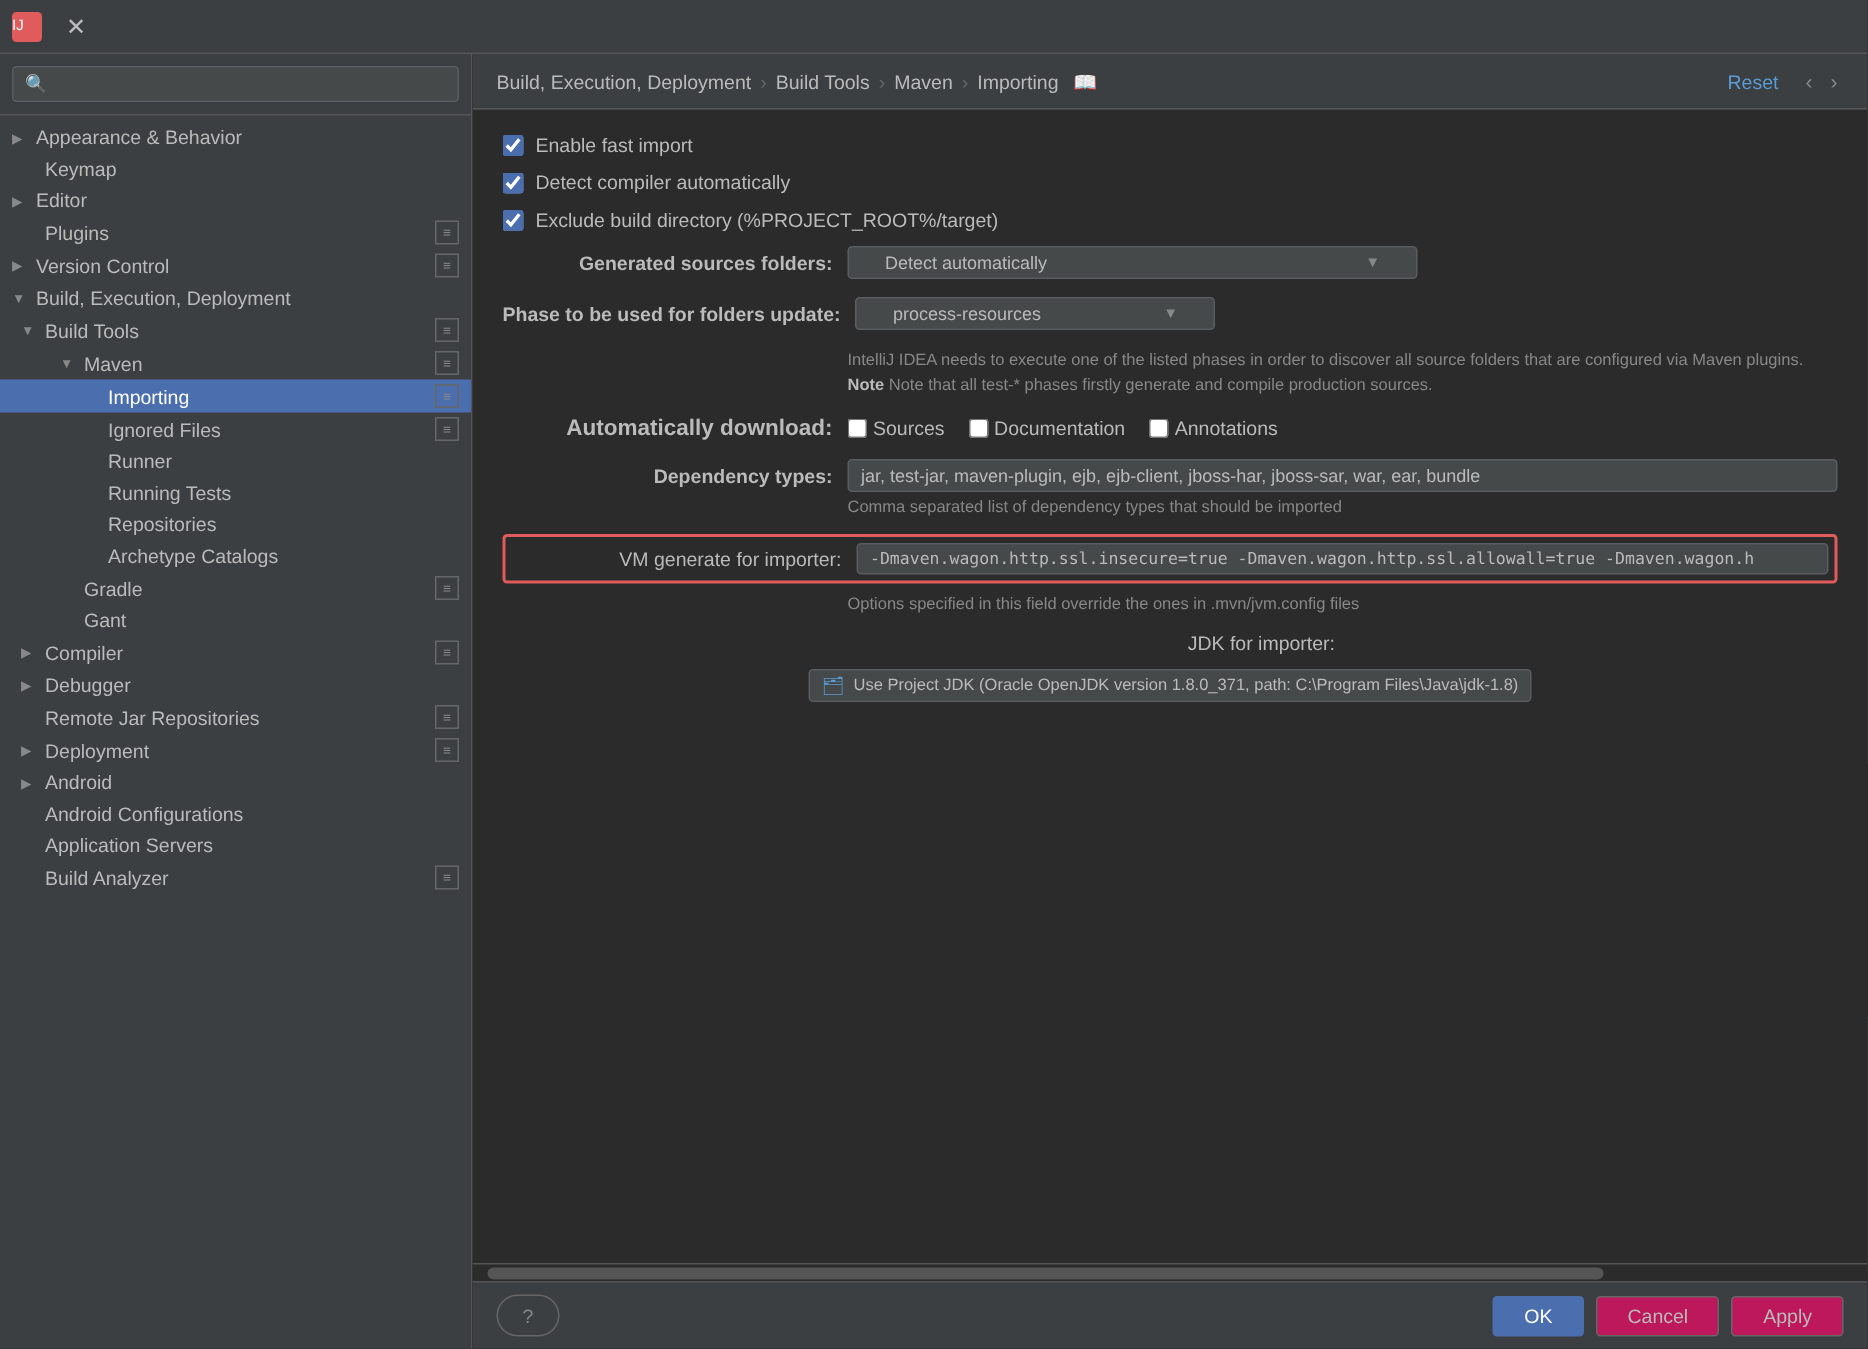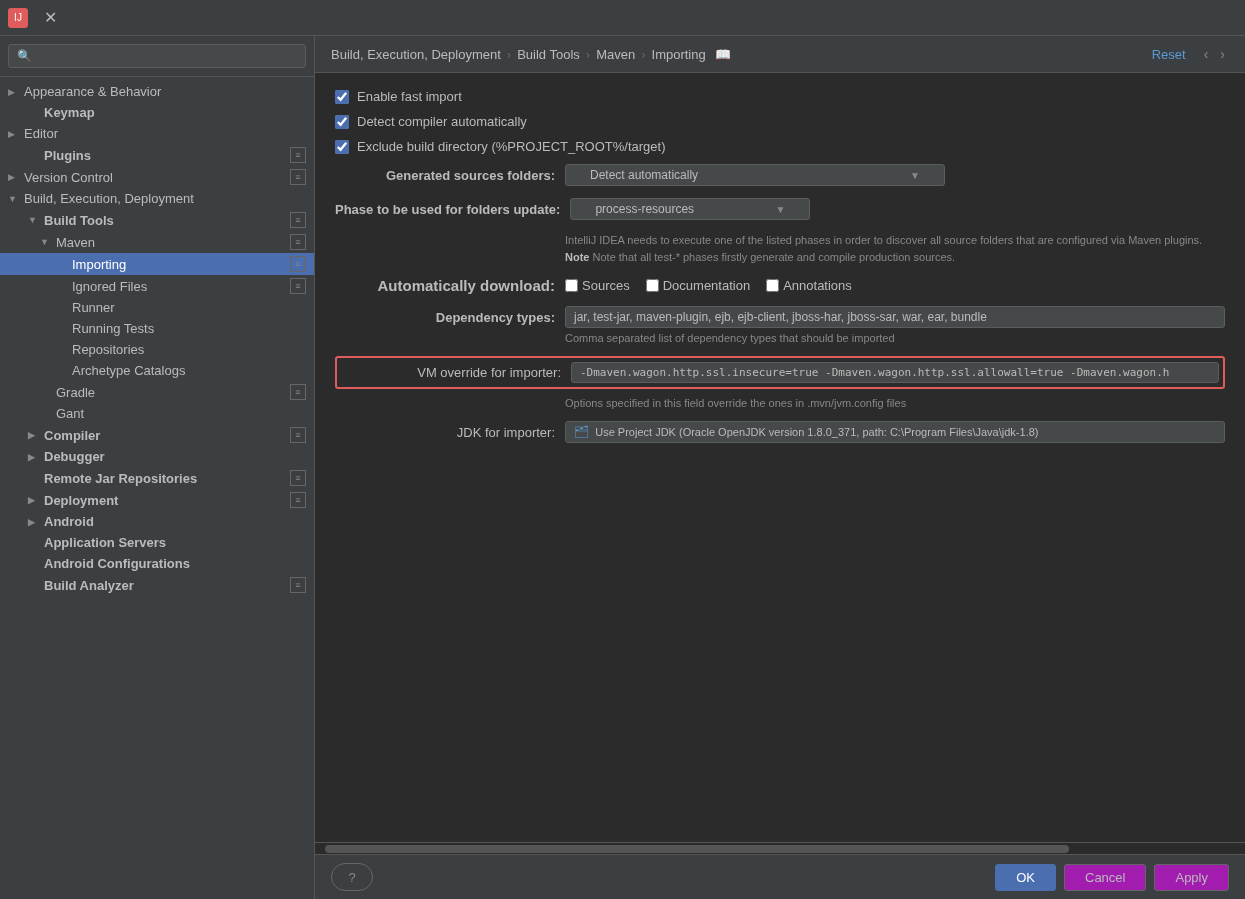--- a/index.html
+++ b/index.html
@@ -1,41 +1,41 @@
 <!DOCTYPE html>
 <html><head>
   <meta charset="utf-8">
   <style>
     * { box-sizing: border-box; margin: 0; padding: 0; }
     body { font-family: 'Segoe UI', Arial, sans-serif; font-size: 13px; background: #3c3f41; color: #bbbbbb; width: 1245px; height: 899px; overflow: hidden; }
 
     .window { width: 1245px; height: 899px; display: flex; flex-direction: column; background: #3c3f41; }
 
     .titlebar { background: #3c3f41; display: flex; align-items: center; padding: 0 8px; height: 36px; border-bottom: 1px solid #555; }
-    .titlebar-icon { width: 20px; height: 20px; background: #e05c5c; border-radius: 3px; margin-right: 8px; display: flex; align-items: center; justify-content: center; font-size: 10px; color: white; }
+    .titlebar-icon { width: 20px; height: 20px; background: #e05c5c; border-radius: 3px; margin-right: 8px; display: flex; align-items: center; justify-content: flex-start; font-size: 10px; color: white; }
     .titlebar-title { color: #bbbbbb; font-size: 13px; flex: 1; }
     .titlebar-close { color: #bbbbbb; cursor: pointer; font-size: 16px; padding: 4px 8px; }
 
     .content { display: flex; flex: 1; overflow: hidden; }
 
     
     .sidebar { width: 315px; background: #3c3f41; border-right: 1px solid #555; display: flex; flex-direction: column; overflow: hidden; }
     .search-box { padding: 8px; border-bottom: 1px solid #555; }
     .search-input { width: 100%; background: #45494a; border: 1px solid #5a5d5f; color: #bbbbbb; padding: 4px 8px; border-radius: 3px; font-size: 12px; outline: none; }
     .search-input::placeholder { color: #777; }
 
     .sidebar-tree { flex: 1; overflow-y: auto; padding: 4px 0; }
     .tree-item { display: flex; align-items: center; padding: 3px 8px; cursor: pointer; user-select: none; }
     .tree-item.selected { background: #4b6eaf; color: #ffffff; }
 
     .tree-item .expand-icon { width: 16px; font-size: 9px; color: #888; flex-shrink: 0; }
     .tree-item .item-label { flex: 1; }
     .tree-item .item-badge { width: 16px; height: 16px; border: 1px solid #666; display: flex; align-items: center; justify-content: center; font-size: 9px; color: #888; flex-shrink: 0; margin-left: 4px; }
 
-    .indent-1 { padding-left: 28px; font-weight: bold; }
+    .indent-1 { padding-left: 14px; }
     .indent-2 { padding-left: 40px; }
     .indent-3 { padding-left: 56px; }
 
     
     .main { flex: 1; display: flex; flex-direction: column; background: #2b2b2b; overflow: hidden; }
 
     .breadcrumb { display: flex; align-items: center; padding: 8px 16px; border-bottom: 1px solid #555; background: #3c3f41; gap: 6px; }
     .breadcrumb-item { color: #bbbbbb; font-size: 13px; }
     .breadcrumb-sep { color: #666; }
     .breadcrumb-current { color: #bbbbbb; }
@@ -63,34 +63,34 @@
     .auto-download-label { color: #bbbbbb; font-size: 15px; min-width: 220px; text-align: right; }
     .auto-download-checks { display: flex; align-items: center; gap: 16px; }
     .auto-download-check { display: flex; align-items: center; gap: 4px; cursor: pointer; }
     .auto-download-check input { width: 13px; height: 13px; cursor: pointer; }
 
     .text-input { background: #45494a; border: 1px solid #5a5d5f; color: #bbbbbb; padding: 3px 8px; border-radius: 3px; font-size: 12px; flex: 1; outline: none; font-family: monospace; }
 
     .vm-options-row { display: flex; align-items: center; gap: 10px; border: 2px solid #e05c5c; border-radius: 3px; padding: 4px; margin-bottom: 8px; background: #2b2b2b; }
     .vm-options-label { color: #bbbbbb; font-size: 13px; min-width: 220px; text-align: right; flex-shrink: 0; padding: 2px 0; }
 
-    .jdk-row { display: flex; align-items: center; gap: 10px; margin-bottom: 12px; }
+    .jdk-row { display: flex; align-items: center; gap: 10px; margin-bottom: 12px; flex-direction: column; }
     .jdk-label { color: #bbbbbb; font-size: 13px; min-width: 220px; text-align: right; flex-shrink: 0; }
     .jdk-selector { background: #45494a; border: 1px solid #5a5d5f; color: #bbbbbb; padding: 3px 8px; border-radius: 3px; font-size: 12px; flex: 1; display: flex; align-items: center; gap: 6px; }
     .jdk-icon { color: #5b9bd5; font-size: 12px; }
 
     .dep-types-row { display: flex; align-items: center; gap: 10px; margin-bottom: 4px; }
     .dep-types-input { background: #45494a; border: 1px solid #5a5d5f; color: #bbbbbb; padding: 3px 8px; border-radius: 3px; font-size: 12px; flex: 1; }
     .dep-hint { color: #888; font-size: 11px; margin-left: 230px; margin-bottom: 12px; }
 
     
     .bottom-bar { display: flex; align-items: center; justify-content: flex-end; padding: 8px 16px; border-top: 1px solid #555; background: #3c3f41; gap: 8px; }
     .btn { padding: 5px 20px; border-radius: 3px; font-size: 13px; cursor: pointer; border: 1px solid transparent; }
     .btn-primary { background: #4b6eaf; color: #ffffff; border-color: #4b6eaf; }
-    .btn-secondary { background: #a21caf; color: #bbbbbb; border-color: #666; }
+    .btn-secondary { background: #be185d; color: #bbbbbb; border-color: #666; }
     .btn-help { background: none; border: none; color: #888; cursor: pointer; margin-right: auto; width: 28px; height: 28px; border-radius: 14px; border: 1px solid #666; display: flex; align-items: center; justify-content: center; }
   </style>
 </head>
 <body>
 
 <div class="window">
 
   <div class="titlebar">
     <div class="titlebar-icon">
       <span>IJ</span>
@@ -216,26 +216,26 @@
           <span class="item-badge">≡</span>
         </div>
 
         <div class="tree-item indent-1">
           <span class="expand-icon">▶</span>
           <span class="item-label">Android</span>
         </div>
 
         <div class="tree-item indent-1">
           <span class="expand-icon"></span>
+          <span class="item-label">Android Configurations</span>
+        </div>
+
+        <div class="tree-item indent-1">
+          <span class="expand-icon"></span>
           <span class="item-label">Application Servers</span>
-        </div>
-
-        <div class="tree-item indent-1">
-          <span class="expand-icon"></span>
-          <span class="item-label">Android Configurations</span>
         </div>
 
         <div class="tree-item indent-1">
           <span class="expand-icon"></span>
           <span class="item-label">Build Analyzer</span>
           <span class="item-badge">≡</span>
         </div>
 
       </div>
     </div>
@@ -315,21 +315,21 @@
           </div>
         </div>
 
         <div class="dep-types-row">
           <span class="form-label">Dependency types:</span>
           <div class="dep-types-input">jar, test-jar, maven-plugin, ejb, ejb-client, jboss-har, jboss-sar, war, ear, bundle</div>
         </div>
         <div class="dep-hint">Comma separated list of dependency types that should be imported</div>
 
         <div class="vm-options-row">
-          <span class="vm-options-label">VM override for importer:</span>
+          <span class="vm-options-label">VM generate for importer:</span>
           <input type="text" class="text-input" style="font-size: 11px;" value="-Dmaven.wagon.http.ssl.insecure=true -Dmaven.wagon.http.ssl.allowall=true -Dmaven.wagon.h">
         </div>
         <div class="dep-hint" style="margin-bottom:12px;">Options specified in this field override the ones in .mvn/jvm.config files</div>
 
         <div class="jdk-row">
           <span class="jdk-label">JDK for importer:</span>
           <div class="jdk-selector">
             <span class="jdk-icon">🗂</span>
             <span style="font-size:11px;">Use Project JDK (Oracle OpenJDK version 1.8.0_371, path: C:\Program Files\Java\jdk-1.8)</span>
           </div>

